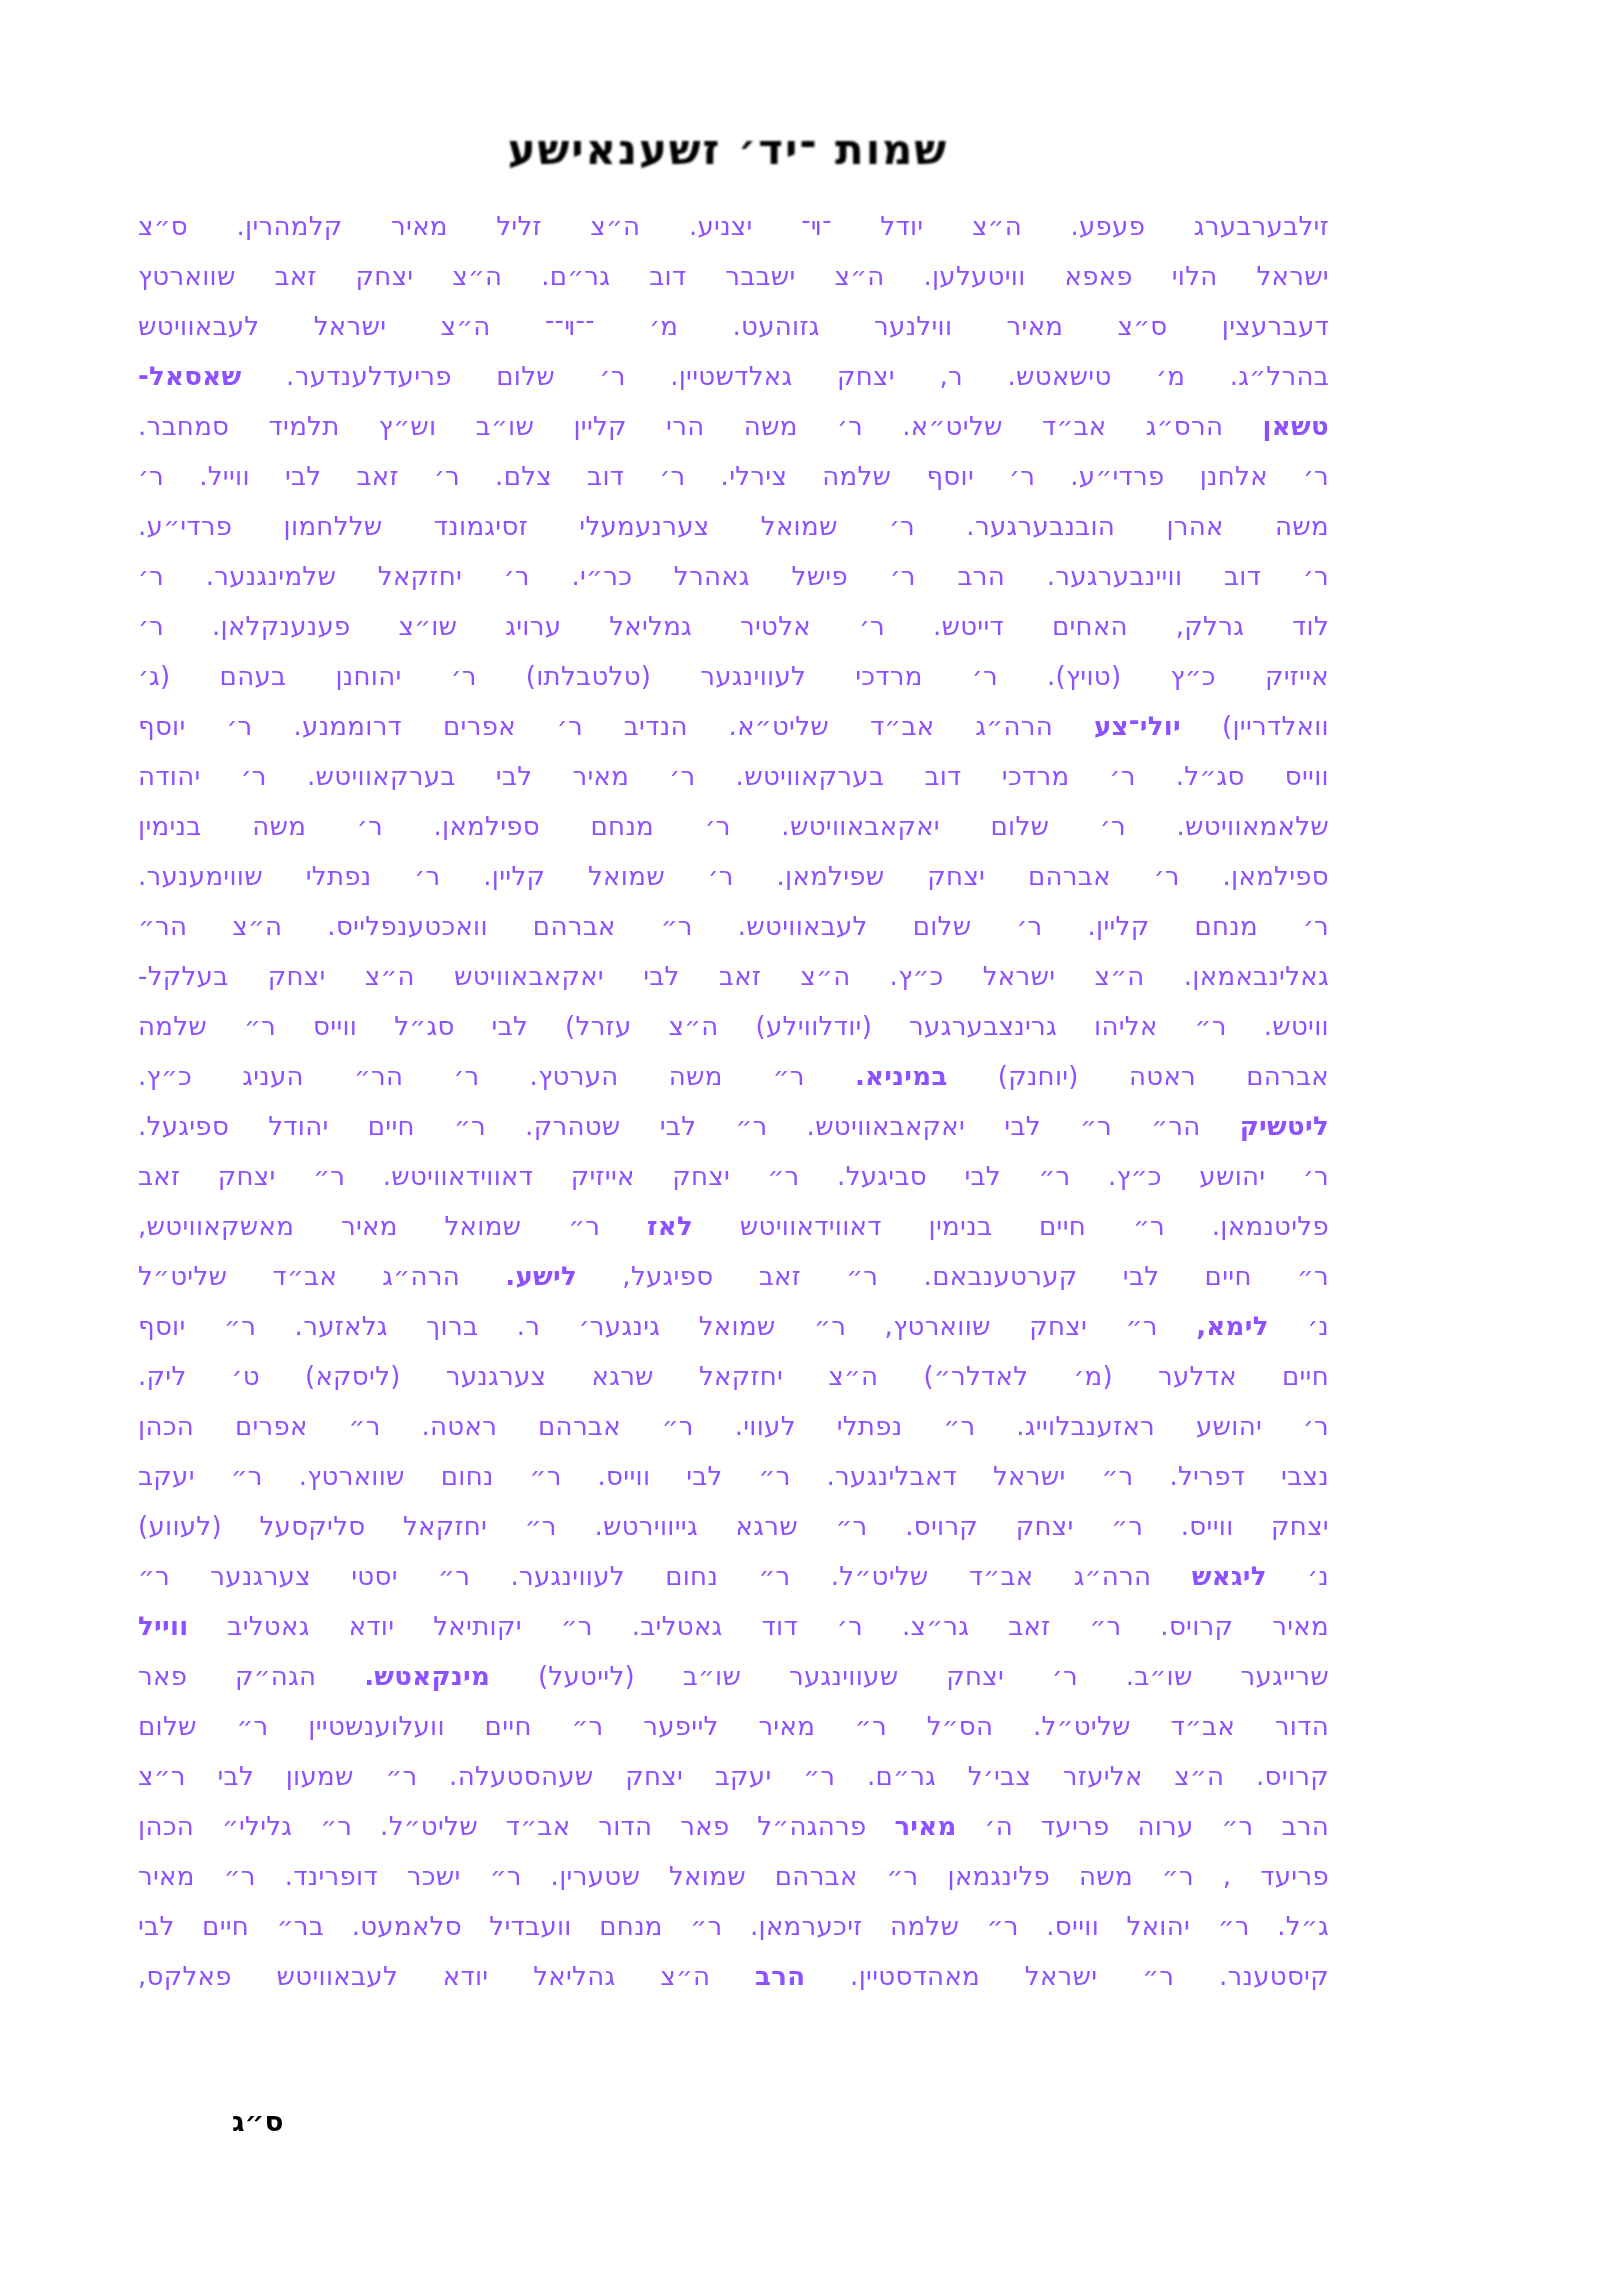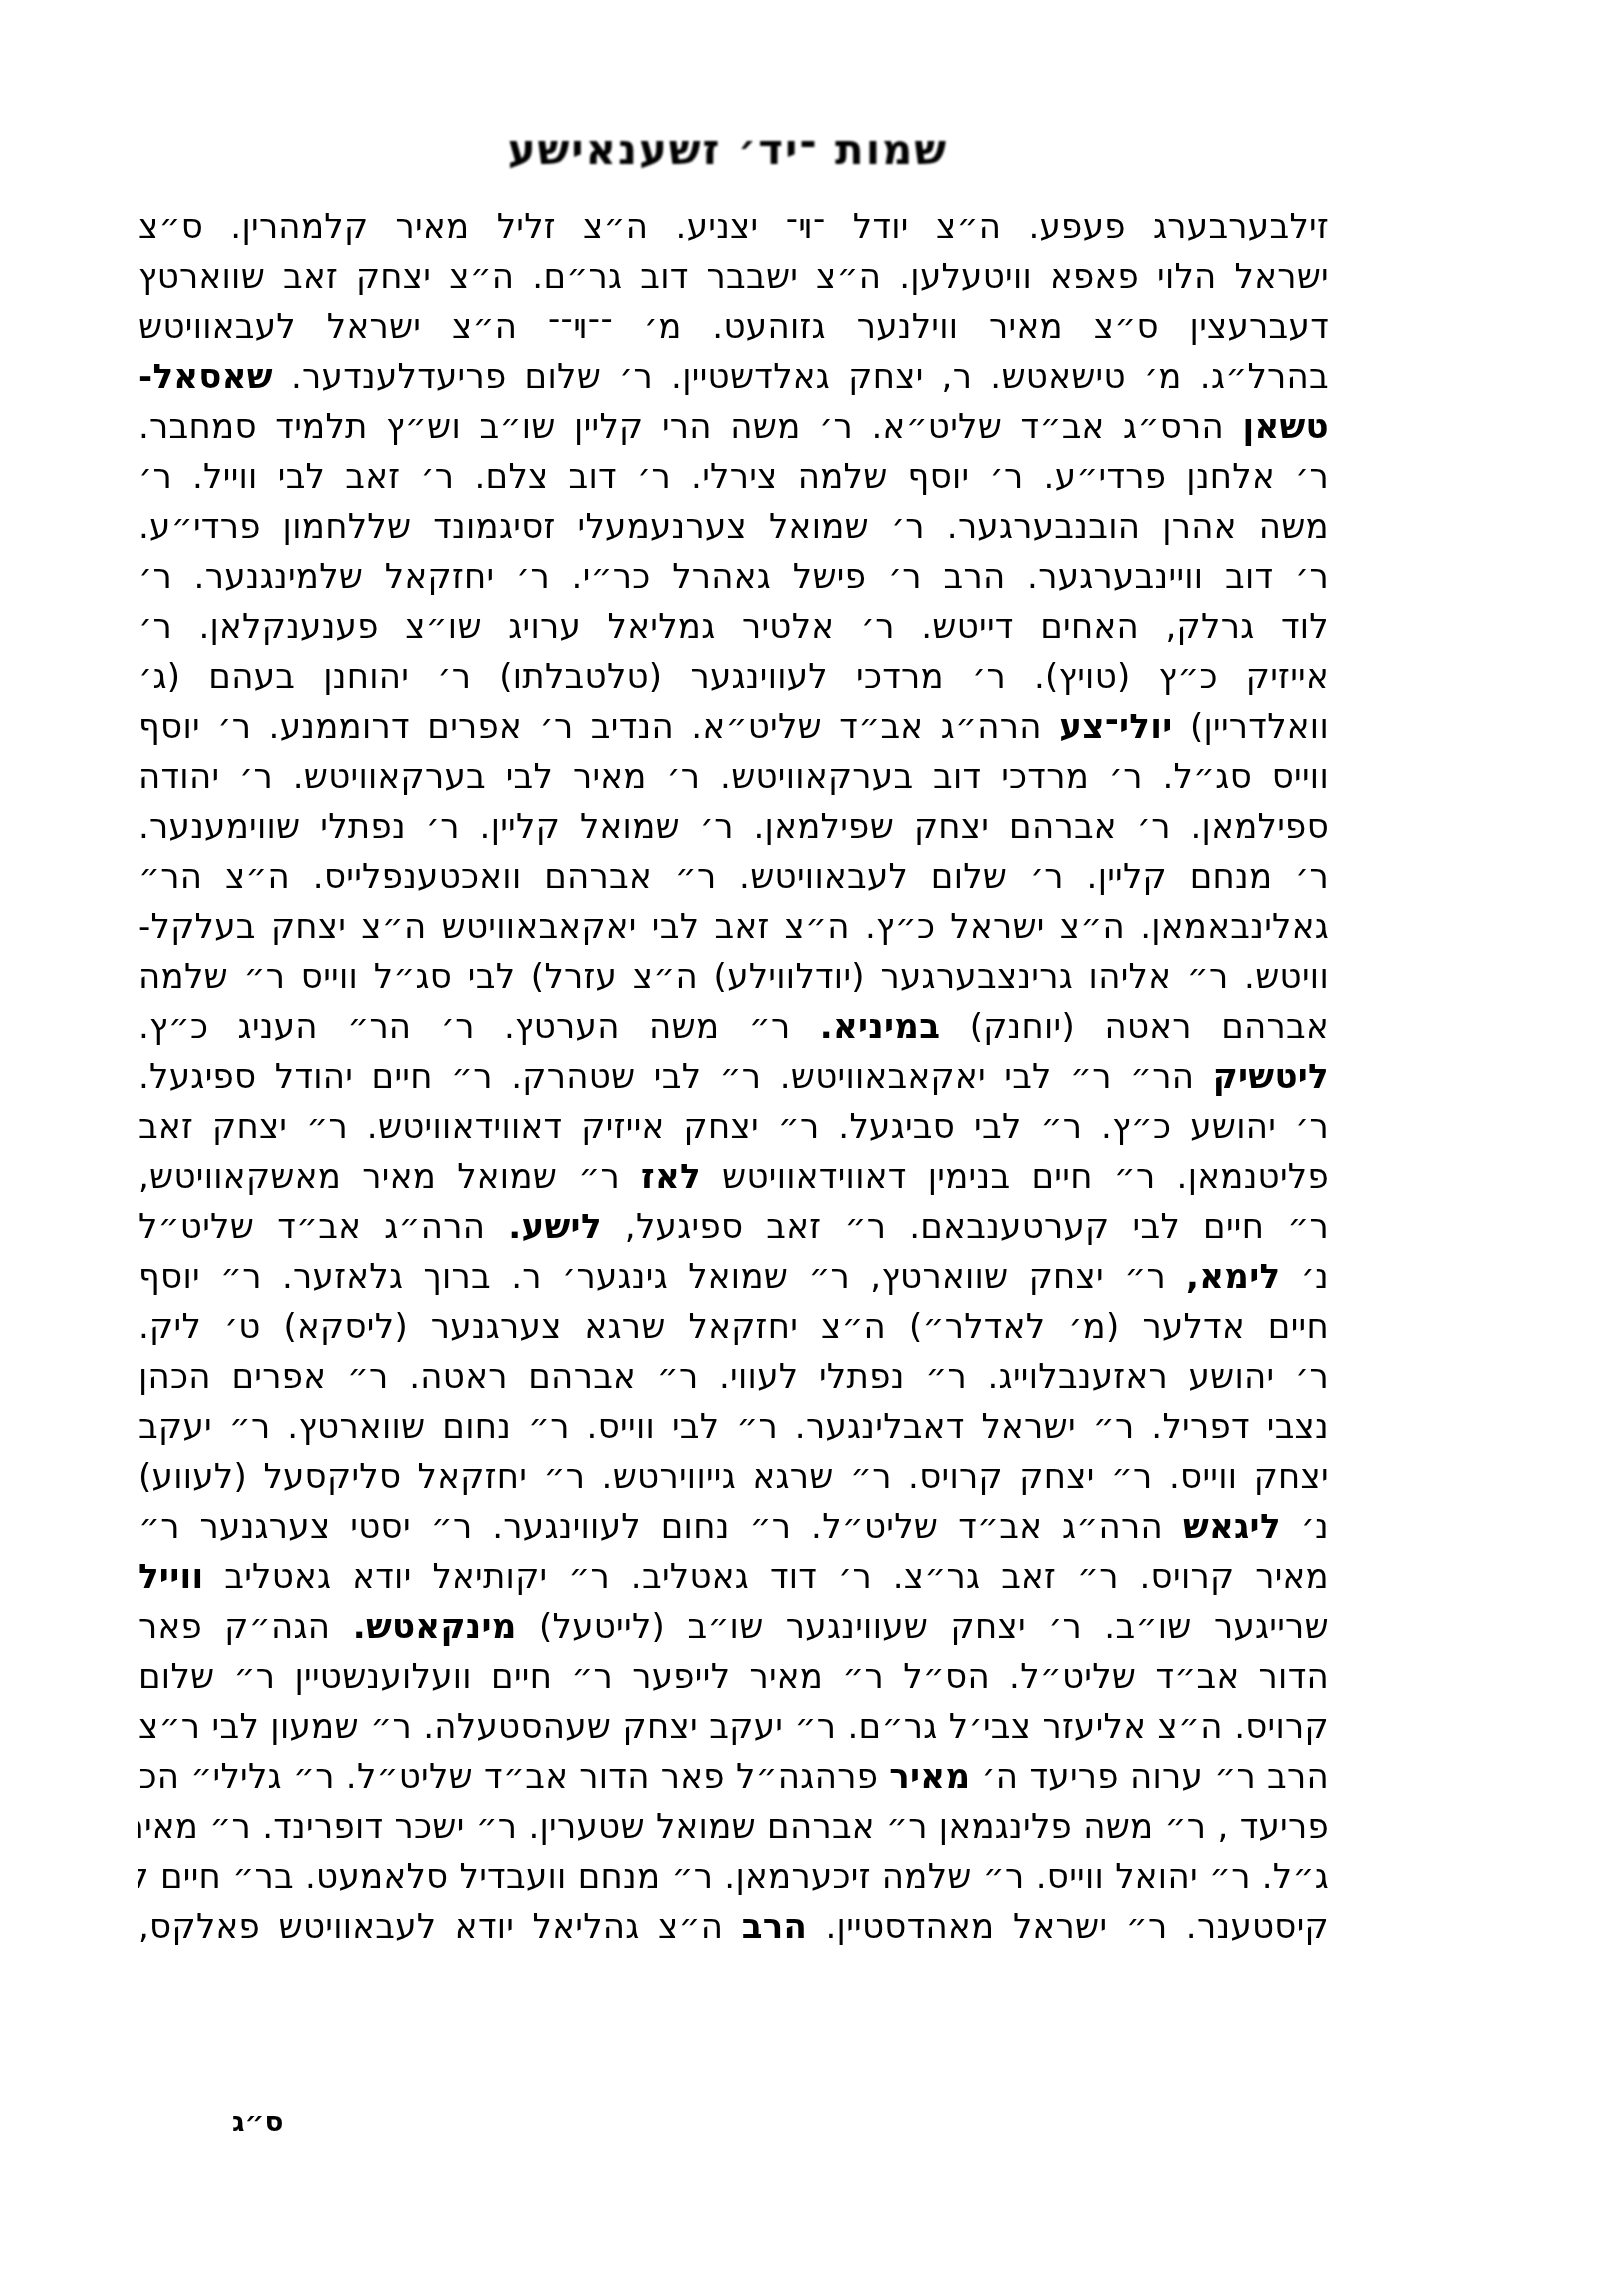--- a/index.html
+++ b/index.html
@@ -34,27 +34,27 @@
   .text-block {
     position: absolute;
     top: 201px;
     left: 138px;
     width: 1191px;
     direction: rtl;
   }
   .line {
     height: 50px;
     line-height: 50px;
-    font-size: 34px;
+    font-size: 26px;
     letter-spacing: 0.3px;
     text-align: justify;
     text-align-last: justify;
     overflow: hidden;
     white-space: nowrap;
-    color: #000000;
+    color: #8b5cf6;
     filter: blur(0.3px) contrast(1.3);
   }
   .line b { font-weight: bold; }
   .page-footer {
     position: absolute;
     left: 232px;
     top: 2105px;
     direction: rtl;
     font-size: 28px;
     font-weight: bold;
@@ -74,20 +74,21 @@
       <div class="line"><span>דעברעצין ס״צ מאיר ווילנער גזוהעט. מ׳ ־־ױ־־ ה״צ ישראל לעבאוויטש</span></div>
       <div class="line"><span>בהרל״ג. מ׳ טישאטש. ר, יצחק גאלדשטיין. ר׳ שלום פריעדלענדער. </span><b>שאסאל-</b></div>
       <div class="line"><b>טשאן</b><span> הרס״ג אב״ד שליט״א. ר׳ משה הרי קליין שו״ב וש״ץ תלמיד סמחבר.</span></div>
       <div class="line"><span>ר׳ אלחנן פרדי״ע. ר׳ יוסף שלמה צירלי. ר׳ דוב צלם. ר׳ זאב לבי ווייל. ר׳</span></div>
       <div class="line"><span>משה אהרן הובנבערגער. ר׳ שמואל צערנעמעלי זסיגמונד שללחמון פרדי״ע.</span></div>
       <div class="line"><span>ר׳ דוב וויינבערגער. הרב ר׳ פישל גאהרל כר״י. ר׳ יחזקאל שלמינגנער. ר׳</span></div>
       <div class="line"><span>לוד גרלק, האחים דייטש. ר׳ אלטיר גמליאל ערויג שו״צ פענענקלאן. ר׳</span></div>
       <div class="line"><span>אייזיק כ״ץ (טויץ). ר׳ מרדכי לעווינגער (טלטבלתו) ר׳ יהוחנן בעהם (ג׳</span></div>
       <div class="line"><span>וואלדריין) </span><b>יולי־צע</b><span> הרה״ג אב״ד שליט״א. הנדיב ר׳ אפרים דרוממנע. ר׳ יוסף</span></div>
       <div class="line"><span>ווייס סג״ל. ר׳ מרדכי דוב בערקאוויטש. ר׳ מאיר לבי בערקאוויטש. ר׳ יהודה</span></div>
+      <div class="line"><span>שלאמאוויטש. ר׳ שלום יאקאבאוויטש. ר׳ מנחם ספילמאן. ר׳ משה בנימין</span></div>
       <div class="line"><span>ספילמאן. ר׳ אברהם יצחק שפילמאן. ר׳ שמואל קליין. ר׳ נפתלי שווימענער.</span></div>
       <div class="line"><span>ר׳ מנחם קליין. ר׳ שלום לעבאוויטש. ר״ אברהם וואכטענפלייס. ה״צ הר״</span></div>
       <div class="line"><span>גאלינבאמאן. ה״צ ישראל כ״ץ. ה״צ זאב לבי יאקאבאוויטש ה״צ יצחק בעלקל-</span></div>
       <div class="line"><span>וויטש. ר״ אליהו גרינצבערגער (יודלווילע) ה״צ עזרל) לבי סג״ל ווייס ר״ שלמה</span></div>
       <div class="line"><span>אברהם ראטה (יוחנק) </span><b>במיניא.</b><span> ר״ משה הערטץ. ר׳ הר״ העניג כ״ץ.</span></div>
       <div class="line"><b>ליטשיק</b><span> הר״ ר״ לבי יאקאבאוויטש. ר״ לבי שטהרק. ר״ חיים יהודל ספיגעל.</span></div>
       <div class="line"><span>ר׳ יהושע כ״ץ. ר״ לבי סביגעל. ר״ יצחק אייזיק דאווידאוויטש. ר״ יצחק זאב</span></div>
       <div class="line"><span>פליטנמאן. ר״ חיים בנימין דאווידאוויטש </span><b>לאז</b><span> ר״ שמואל מאיר מאשקאוויטש,</span></div>
       <div class="line"><span>ר״ חיים לבי קערטענבאם. ר״ זאב ספיגעל, </span><b>לישע.</b><span> הרה״ג אב״ד שליט״ל</span></div>
       <div class="line"><span>נ׳ </span><b>לימא,</b><span> ר״ יצחק שווארטץ, ר״ שמואל גינגער׳ ר. ברוך גלאזער. ר״ יוסף</span></div>

